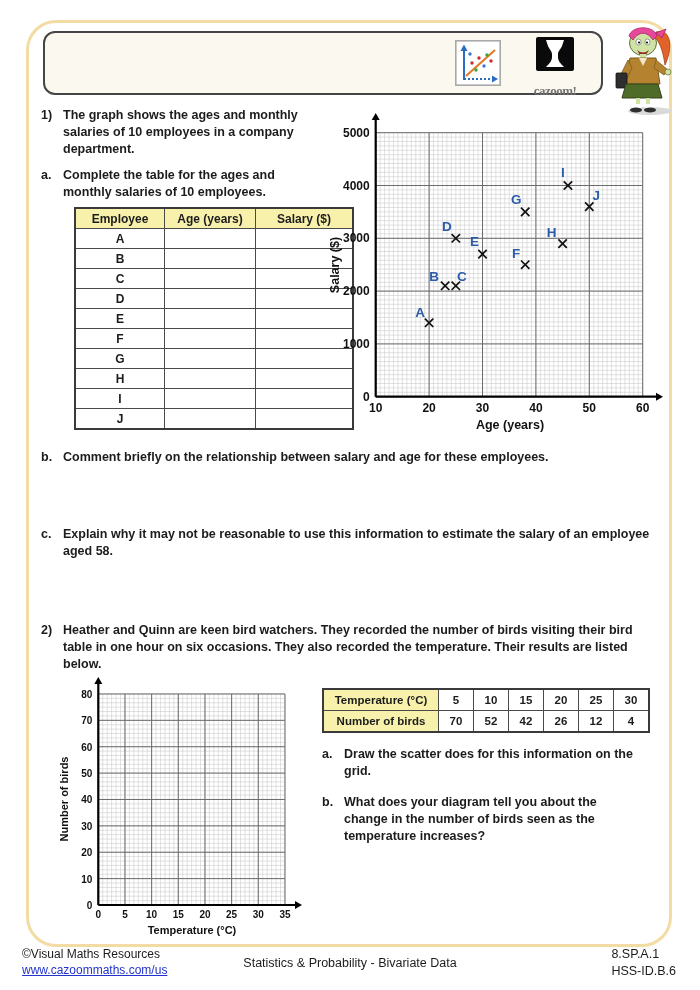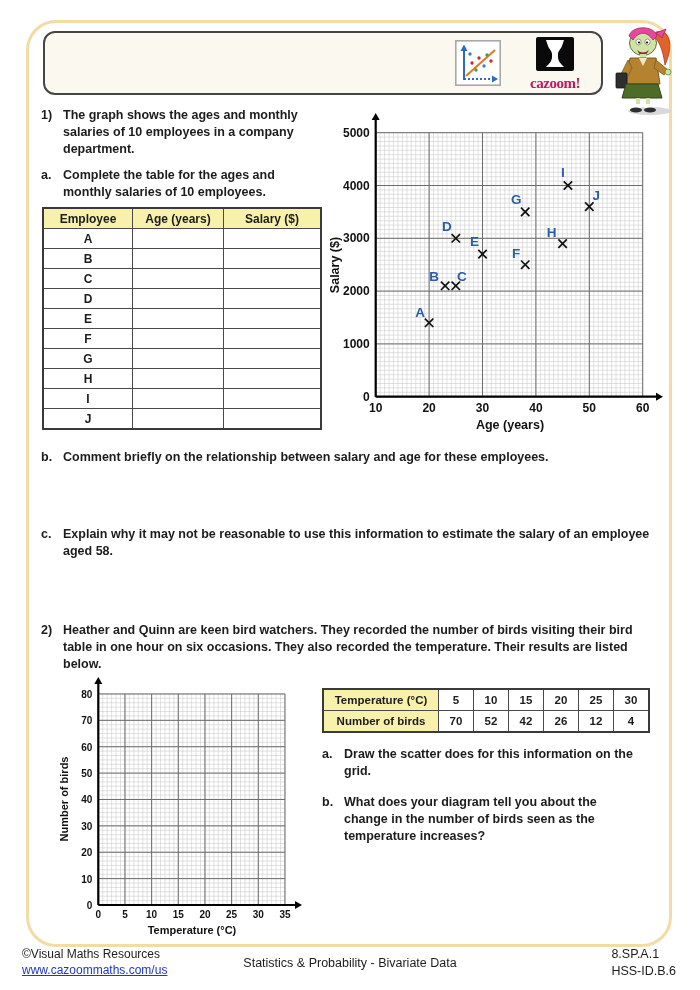--- a/index.html
+++ b/index.html
@@ -20,30 +20,30 @@
     border:2.5px solid #454545;border-radius:12px;background:#FBF8F0;
   }
   .title{
     position:absolute;left:15px;top:5px;
     font-size:21px;font-weight:bold;line-height:1.2;color:#181818;
     letter-spacing:-0.3px;white-space:nowrap;
   }
   .hdr-icon{position:absolute;top:7px;}
   .cazoom-wrap{position:absolute;right:14px;top:4px;width:64px;text-align:center;}
   .cazoom-text{
-    font-family:"Liberation Serif",serif;font-weight:bold;font-size:15px;
-    color:#be185d;margin-top:0px;letter-spacing:-0.5px;
+    font-family:"Liberation Serif",serif;font-weight:bold;font-size:13px;
+    color:#737373;margin-top:8px;letter-spacing:-0.5px;
   }
   
   .qrow{display:flex;font-weight:bold;font-size:12.5px;line-height:1.34;color:#1c1c1c;}
   .qnum{width:22px;flex:none;}
   .qtext{flex:1;}
   
   table{border-collapse:collapse;}
-  .t1{border:2px solid #3a3a3a;}
+  .t1{border:2px solid #3a3a3a;margin-left:32px;}
   .t1 th,.t1 td{
     border:1px solid #4a4a4a;text-align:center;vertical-align:middle;
     font-size:12px;font-weight:bold;padding:0;color:#1c1c1c;
   }
   .t1 th{background:#F7F1AC;height:19px;}
   .t1 td{height:19px;background:#fff;}
   .t1 .c0{width:88px;} .t1 .c1{width:90px;} .t1 .c2{width:96px;}
   
   .t2{border:2px solid #3a3a3a;}
   .t2 th,.t2 td{

